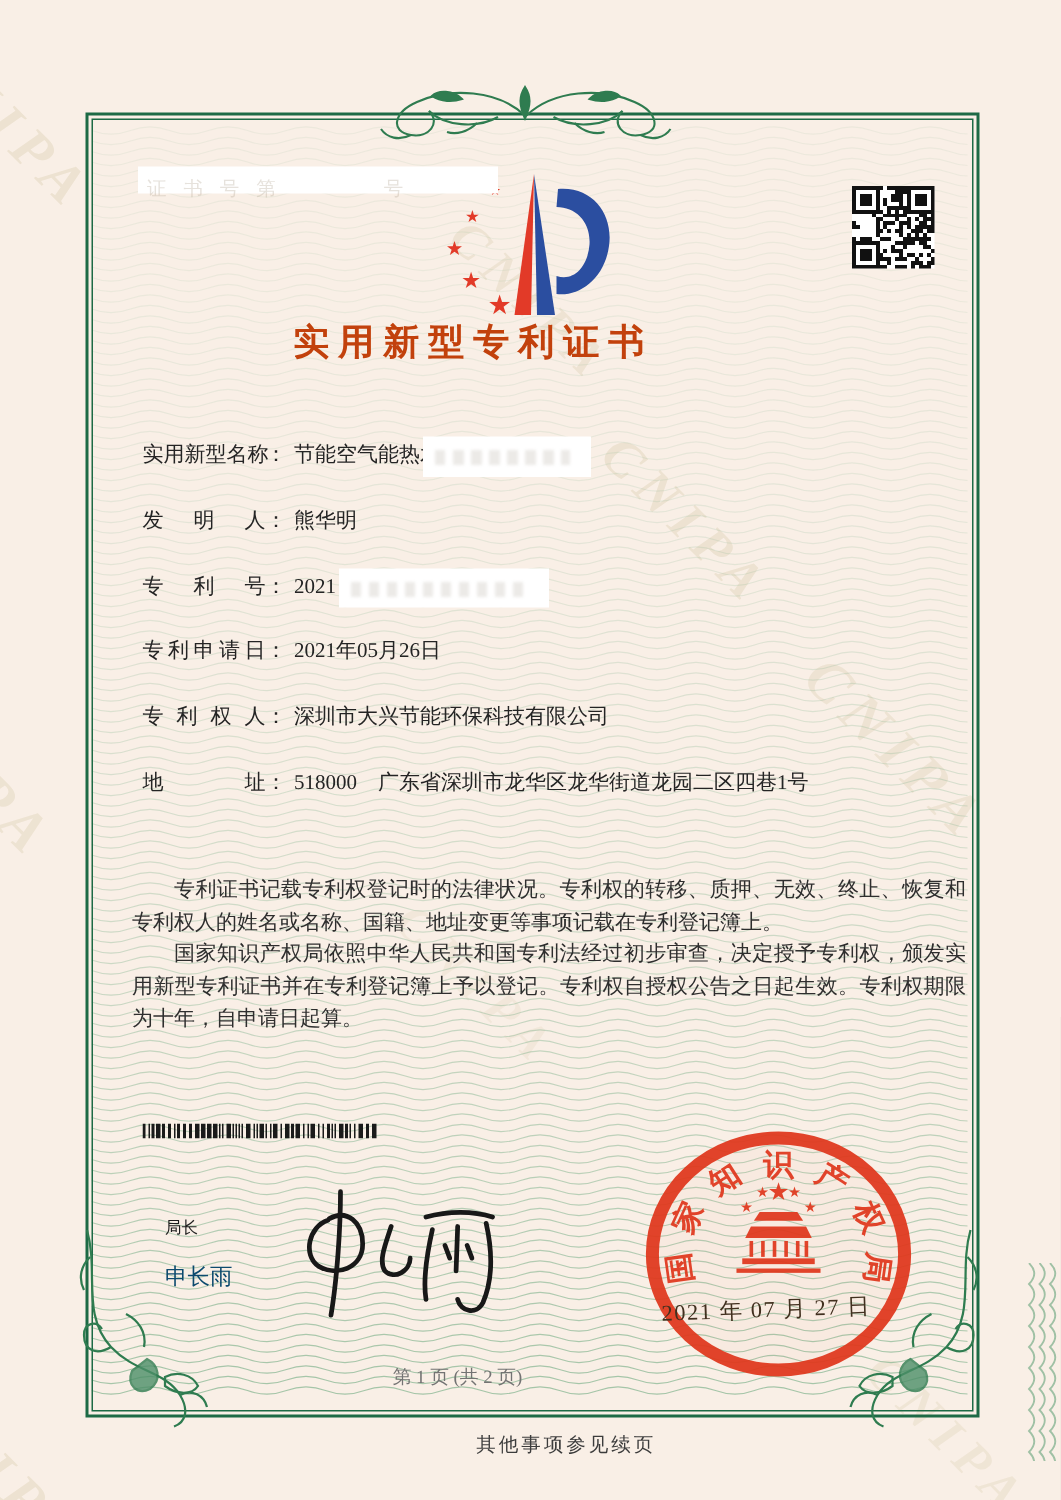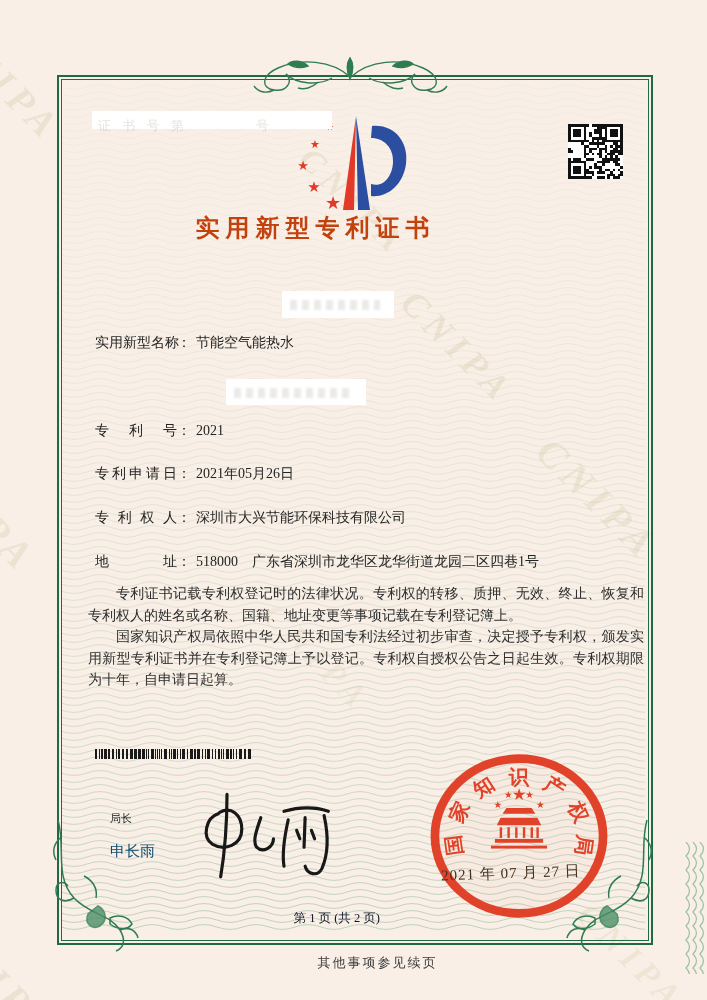--- a/index.html
+++ b/index.html
@@ -23,40 +23,40 @@
   .ghost{position:absolute;left:6px;top:6px;font-size:13px;letter-spacing:4px;
          color:#b9ad9c;opacity:.35;filter:blur(.5px);white-space:nowrap;}
   .smudge{position:absolute;left:8px;top:9px;right:14px;height:10px;opacity:.18;filter:blur(1px);
          background:repeating-linear-gradient(90deg,#9a8f80 0 7px,transparent 7px 12px);}
   .logo{position:absolute;left:292px;top:112px;z-index:5;}
   .qr{position:absolute;left:568px;top:124px;width:55px;height:55px;background:#fff;z-index:5;}
   .title{position:absolute;left:0;top:212px;width:631px;text-align:center;
          font-size:24px;font-weight:bold;letter-spacing:6px;color:#c2410c;z-index:5;}
   
   .row{position:absolute;left:95px;width:552px;font-size:14px;color:#242424;z-index:5;white-space:nowrap;}
-  .lbl{display:inline-block;width:82px;text-align:justify;text-align-last:justify;margin-top:40px;
+  .lbl{display:inline-block;width:82px;text-align:justify;text-align-last:justify;
        -moz-text-align-last:justify;}
   .colon{display:inline-block;width:13px;}
   .val{margin-left:6px;}
   .grant-no{position:absolute;left:252px;top:0;}
   .grant-no .lbl{width:86px;}
   
   .paras{position:absolute;left:88px;top:583px;width:556px;font-size:14px;line-height:21.5px;
          color:#2e2e2e;text-align:justify;z-index:5;}
   .paras p{margin:0;text-indent:2em;}
   
   .barcode{position:absolute;left:95px;top:749px;z-index:5;}
   .signer-title{position:absolute;left:110px;top:811px;font-size:11px;color:#1c1c1c;z-index:5;}
   .signer-name{position:absolute;left:110px;top:842px;font-size:15px;color:#0c4a6e;z-index:5;}
   .sig{position:absolute;left:190px;top:786px;z-index:6;}
   .seal{position:absolute;left:424px;top:750px;z-index:7;opacity:.93;}
   .seal-date{position:absolute;left:441px;top:864px;font-size:15px;letter-spacing:1px;
              color:#41301f;transform:rotate(-2deg);z-index:8;white-space:nowrap;}
-  .page-note{position:absolute;left:230px;top:910px;width:150px;text-align:right;
-             font-size:12.5px;color:#0f172a;z-index:5;}
+  .page-note{position:absolute;left:230px;top:910px;width:150px;text-align:center;
+             font-size:12.5px;color:#737373;z-index:5;}
   .cont-note{position:absolute;left:0;top:954px;width:707px;text-align:center;
              font-size:13px;color:#3c3c3c;z-index:5;letter-spacing:2px;padding-left:24px;}
 </style>
 </head>
 <body>
 
 <div class="page">
 
   <div class="wm" style="left:-34px;top:14px;font-size:38px;opacity:.9">CNIPA</div>
   <div class="wm" style="left:318px;top:140px;font-size:34px;opacity:.8">CNIPA</div>
@@ -413,20 +413,23 @@
 
   <div class="title">实用新型专利证书</div>
 
   <div class="row" style="top:294px">
     <span class="lbl">实用新型名称</span><span class="colon">：</span><span class="val">节能空气能热水</span>
   </div>
   <div class="redact" style="left:282px;top:291px;width:112px;height:27px">
       <span class="smudge"></span>
     </div>
 
+  <div class="row" style="top:338px">
+    <span class="lbl">发明人</span><span class="colon">：</span><span class="val">熊华明</span>
+  </div>
 
   <div class="row" style="top:382px">
     <span class="lbl">专利号</span><span class="colon">：</span><span class="val">2021</span>
   </div>
   <div class="redact" style="left:226px;top:379px;width:140px;height:26px">
       <span class="smudge"></span>
     </div>
 
   <div class="row" style="top:425px">
     <span class="lbl">专利申请日</span><span class="colon">：</span><span class="val">2021年05月26日</span>

